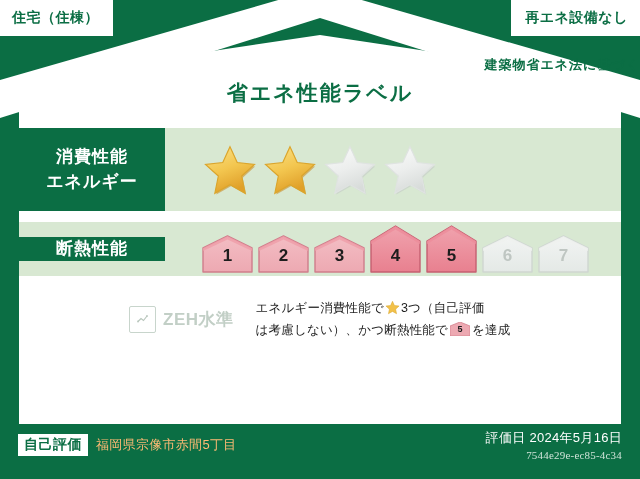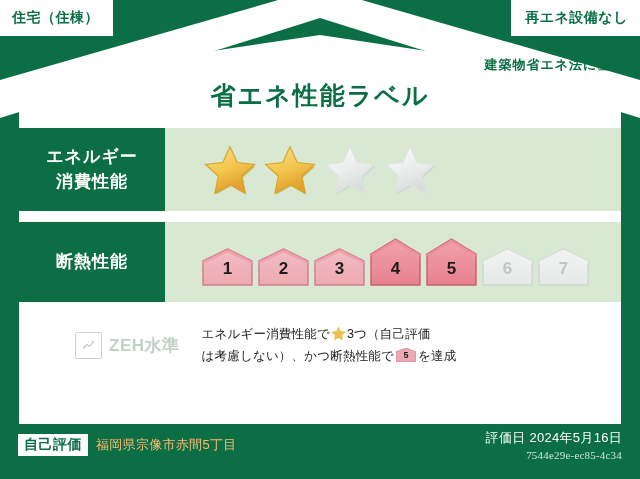--- a/index.html
+++ b/index.html
@@ -65,21 +65,21 @@
   .title-sub {
     color: #0b6e44;
     font-size: 13px;
     font-weight: bold;
     letter-spacing: 1px;
     margin-bottom: 5px;
     text-align: right;
   }
   .title-main {
     color: #0b6e44;
-    font-size: 25px;
+    font-size: 21px;
     font-weight: bold;
     letter-spacing: 2px;
   }
 
   
   .panel {
     position: absolute;
     left: 19px;
     top: 128px;
     width: 602px;
@@ -109,21 +109,21 @@
     line-height: 1.45;
     text-align: center;
   }
   .metric-label.single-line { font-size: 17px; }
   .metric-value {
     flex: 1 1 auto;
     display: flex;
     align-items: center;
     padding-left: 36px;
   }
-  .row-insulation { height: 80px; }
+  .row-insulation { height: 54px; align-items: center; }
 
   
   .stars {
     display: flex;
     align-items: center;
     gap: 2px;
   }
   .star {
     width: 58px;
     height: 56px;
@@ -153,21 +153,21 @@
     font-weight: bold;
     color: #1d1d1d;
   }
   .grade.inactive .grade-num { color: #bfc6c2; }
 
   
   .note-area {
     display: flex;
     align-items: center;
     margin-top: 22px;
-    padding-left: 56px;
+    padding-left: 110px;
   }
   .zeh-block {
     display: flex;
     align-items: center;
     gap: 7px;
     flex: 0 0 auto;
   }
   .zeh-icon {
     width: 25px; height: 25px;
     border: 1px solid #c8d5cc;
@@ -276,22 +276,22 @@
 
   <div class="title-wrap">
     <div class="title-sub">建築物省エネ法に基づく</div>
     <div class="title-main">省エネ性能ラベル</div>
   </div>
 
   <div class="panel">
 
     <div class="metric-row">
       <div class="metric-label">
+        <span>消費性能</span>
         <span>エネルギー</span>
-        <span>消費性能</span>
       </div>
       <div class="metric-value">
         <div class="stars" id="stars-container">
             <svg class="star" viewBox="0 0 24 24">
               <defs>
                 <linearGradient id="sg0" x1="0" y1="0" x2="0.4" y2="1">
                   <stop offset="0%" stop-color="#fae28a"></stop>
                   <stop offset="55%" stop-color="#f3c64f"></stop>
                   <stop offset="100%" stop-color="#e0a02a"></stop>
                 </linearGradient>

